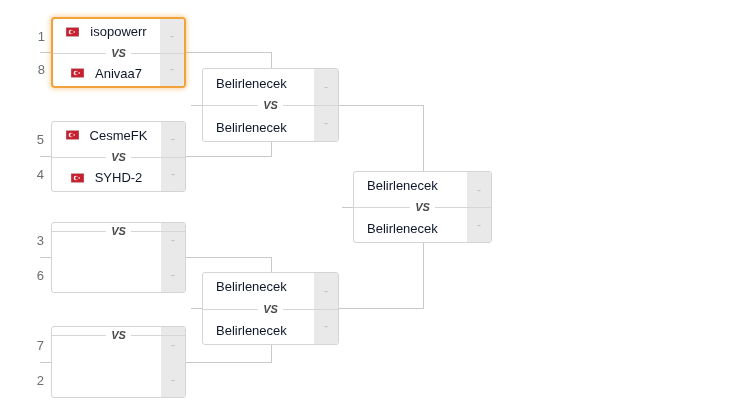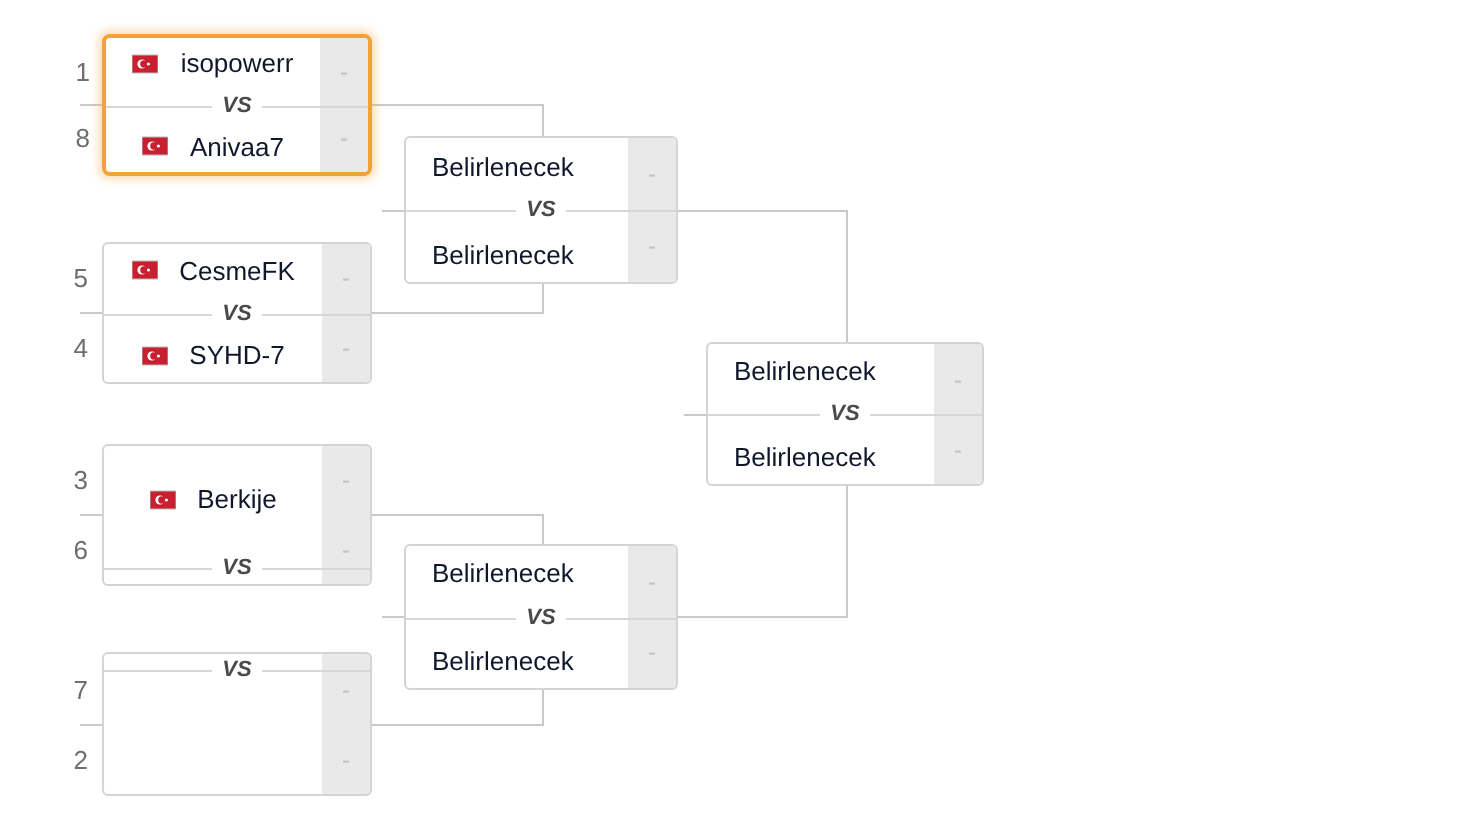--- a/index.html
+++ b/index.html
@@ -119,42 +119,31 @@
       </div>
     <div class="prow">
       <span class="flag">
           <svg width="13" height="10" viewBox="0 0 26 18">
             <rect width="26" height="18" fill="#C8202F" stroke="#b9b9b9" stroke-width="1"></rect>
             <circle cx="10" cy="9" r="4.6" fill="#fff"></circle>
             <circle cx="11.9" cy="9" r="3.7" fill="#C8202F"></circle>
             <circle cx="16.4" cy="9" r="1.6" fill="#fff"></circle>
           </svg>
         </span>
-      <span class="pname">SYHD-7</span>
+      <span class="pname">SYHD-2</span>
     </div>
   </div>
 
   <div class="match" style="left:51px;top:222px;height:71px;">
     <span class="seed s1">3</span>
     <span class="seed s2">6</span>
     <div class="score-col">
       <span class="dash d1">-</span>
       <span class="dash d2">-</span>
     </div>
-    <div class="prow">
-      <span class="flag">
-          <svg width="13" height="10" viewBox="0 0 26 18">
-            <rect width="26" height="18" fill="#C8202F" stroke="#b9b9b9" stroke-width="1"></rect>
-            <circle cx="10" cy="9" r="4.6" fill="#fff"></circle>
-            <circle cx="11.9" cy="9" r="3.7" fill="#C8202F"></circle>
-            <circle cx="16.4" cy="9" r="1.6" fill="#fff"></circle>
-          </svg>
-        </span>
-      <span class="pname">Berkije</span>
-    </div>
     <div class="vsrow">
         <span class="vstext">VS</span>
       </div>
   </div>
 
   <div class="match" style="left:51px;top:326px;height:72px;">
     <span class="seed s1">7</span>
     <span class="seed s2">2</span>
     <div class="score-col">
       <span class="dash d1">-</span>

